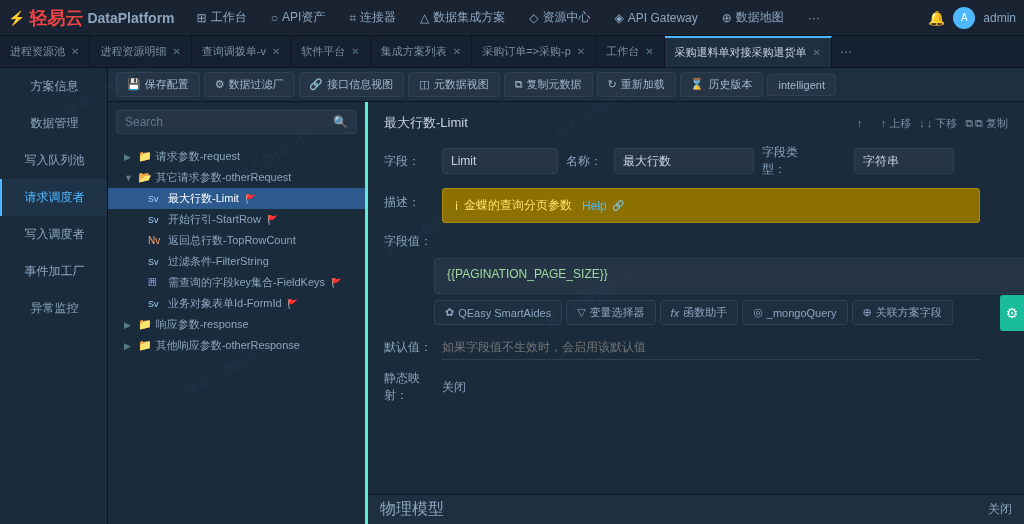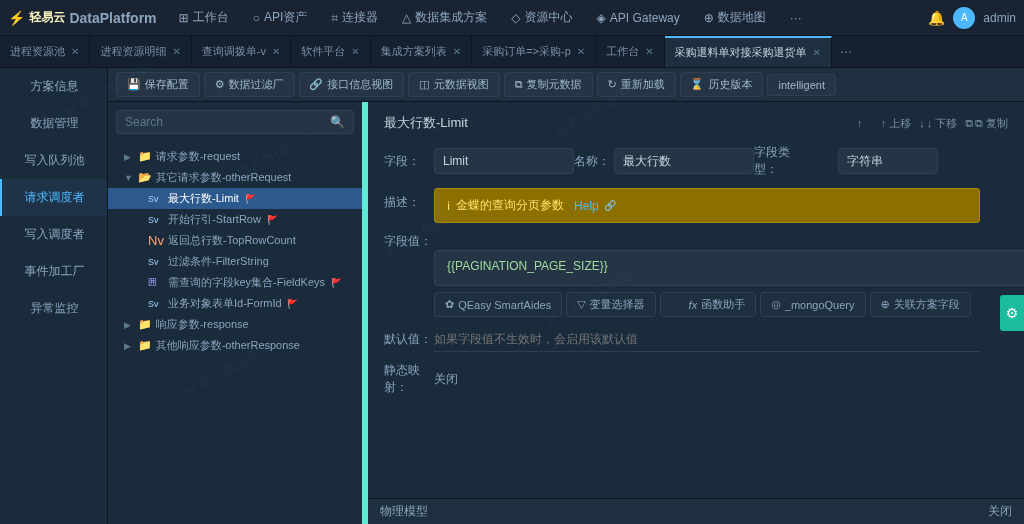--- a/index.html
+++ b/index.html
@@ -33,42 +33,42 @@
     .content-area { flex: 1; display: flex; flex-direction: column; background: #1a2b3c; overflow: hidden; }
 
     
     .toolbar { display: flex; align-items: center; background: #1e2f40; border-bottom: 1px solid #0d1520; padding: 4px 8px; gap: 4px; flex-shrink: 0; }
     .toolbar-btn { display: flex; align-items: center; gap: 4px; padding: 4px 10px; background: #253545; border: 1px solid #2d4055; color: #a0b8cc; border-radius: 3px; cursor: pointer; font-size: 11px; }
 
     
     .split-content { display: flex; flex: 1; overflow: hidden; }
 
     
-    .left-panel { width: 260px; display: flex; flex-direction: column; border-right: 6px solid #5eead4; flex-shrink: 0; }
+    .left-panel { width: 260px; display: flex; flex-direction: column; border-right: 3px solid #5eead4; flex-shrink: 0; }
     .search-bar { padding: 8px; background: #1a2b3c; }
     .search-input-wrap { display: flex; align-items: center; background: #253545; border: 1px solid #2d4055; border-radius: 3px; padding: 4px 8px; }
     .search-input-wrap input { background: transparent; border: none; outline: none; color: #c8d4e0; font-size: 12px; flex: 1; }
     .search-input-wrap input::placeholder { color: #5a7a8a; }
     .search-icon { color: #5a7a8a; font-size: 12px; }
     .tree-area { flex: 1; overflow-y: auto; padding: 4px 0; }
     .tree-item { display: flex; align-items: center; padding: 3px 8px; cursor: pointer; gap: 4px; font-size: 11px; color: #8ba5be; }
     .tree-item.selected-highlight { background: #2d5a8e; color: #fff; }
     .tree-indent-1 { padding-left: 16px; }
     .tree-indent-3 { padding-left: 40px; }
     .tree-arrow { font-size: 9px; color: #5a7a8a; width: 10px; }
     .tree-icon { font-size: 11px; }
     .flag-red { color: #e05555; font-size: 9px; margin-left: 2px; }
 
     
     .right-panel { flex: 1; overflow-y: auto; padding: 12px 16px; background: #1a2b3c; }
     .panel-title { font-size: 13px; color: #c8d4e0; margin-bottom: 12px; display: flex; align-items: center; justify-content: space-between; }
     .panel-title-actions { display: flex; gap: 8px; align-items: center; font-size: 11px; color: #7a90a3; }
     .action-btn { cursor: pointer; display: flex; align-items: center; gap: 2px; }
 
-    .form-row { display: flex; align-items: center; margin-bottom: 10px; }
+    .form-row { display: flex; align-items: center; margin-bottom: 10px; gap: 8px; }
     .form-label { color: #8ba5be; font-size: 12px; width: 50px; flex-shrink: 0; }
     .form-input-sm { width: 160px; background: #253545; border: 1px solid #2d4055; border-radius: 3px; padding: 5px 8px; color: #c8d4e0; font-size: 12px; }
     .form-select { background: #253545; border: 1px solid #2d4055; border-radius: 3px; padding: 5px 8px; color: #c8d4e0; font-size: 12px; appearance: none; cursor: pointer; }
 
     .desc-box { background: #8b7000; border: 1px solid #a88a00; border-radius: 3px; padding: 8px 12px; display: flex; align-items: center; gap: 6px; color: #ffe066; font-size: 12px; }
     .desc-label { color: #8ba5be; font-size: 12px; width: 50px; align-self: flex-start; padding-top: 6px; flex-shrink: 0; }
 
     .value-box { background: #253545; border: 1px solid #2d4055; border-radius: 3px; padding: 8px 12px; color: #a0d8a0; font-size: 12px; min-height: 36px; }
     .value-tools { display: flex; gap: 4px; margin-top: 6px; flex-wrap: wrap; }
     .tool-btn { background: #1e2f40; border: 1px solid #2d4055; border-radius: 3px; padding: 4px 10px; color: #8ba5be; font-size: 11px; cursor: pointer; display: flex; align-items: center; gap: 4px; }
@@ -99,21 +99,21 @@
     <span class="watermark-text" style="top:150px; left:220px;">轻易云数据中台</span>
     <span class="watermark-text" style="top:220px; left:380px;">轻易云数据中台</span>
     <span class="watermark-text" style="top:290px; left:540px;">轻易云数据中台</span>
     <span class="watermark-text" style="top:360px; left:180px;">轻易云数据中台</span>
     <span class="watermark-text" style="top:100px; left:550px;">轻易云数据中台</span>
   </div>
 
   <div class="top-nav">
     <div class="top-nav-logo">
       <span style="color:#4db8ff; font-size:14px;">⚡</span>
-      <span style="color:#fef9c3; font-weight:bold; font-size:12px;">轻易云</span>
+      <span style="color:#ef4444; font-weight:bold; font-size:18px;">轻易云</span>
       <span>DataPlatform</span>
     </div>
     <div class="nav-item">
       <span>⊞</span>
       <span>工作台</span>
     </div>
     <div class="nav-item">
       <span>○</span>
       <span>API资产</span>
     </div>
@@ -274,21 +274,21 @@
               <span class="flag-red">🚩</span>
             </div>
 
             <div class="tree-item tree-indent-3">
               <span style="font-size:9px; color:#a0d0ff; width:16px; flex-shrink:0;">Sv</span>
               <span>开始行引-StartRow</span>
               <span class="flag-red">🚩</span>
             </div>
 
             <div class="tree-item tree-indent-3">
-              <span style="font-size:13px; color:#ffa06a; width:16px; flex-shrink:0;">Nv</span>
+              <span style="font-size:10px; color:#ffa06a; width:16px; flex-shrink:0;">Nv</span>
               <span>返回总行数-TopRowCount</span>
             </div>
 
             <div class="tree-item tree-indent-3">
               <span style="font-size:9px; color:#a0d0ff; width:16px; flex-shrink:0;">Sv</span>
               <span>过滤条件-FilterString</span>
             </div>
 
             <div class="tree-item tree-indent-3">
               <span style="font-size:9px; color:#a0a0ff; width:16px; flex-shrink:0;">囲</span>
@@ -335,21 +335,21 @@
               </div>
               <div class="action-btn">
                 <span>⧉</span>
                 <span>⧉ 复制</span>
               </div>
             </div>
           </div>
 
           <div class="form-row">
             <span class="form-label">字段：</span>
-            <input type="text" class="form-input-sm" style="width: 140px;" value="Limit">
+            <input type="text" class="form-input-sm" style="width: 116px;" value="Limit">
             <span class="form-label" style="width:40px;">名称：</span>
             <input type="text" class="form-input-sm" style="width: 140px;" value="最大行数">
             <span class="form-label" style="width:56px;">字段类型：</span>
             <div class="type-select-wrap">
               <select class="form-select" style="width:100px;">
                 <option>字符串</option>
               </select>
             </div>
           </div>
 
@@ -374,21 +374,21 @@
               <div class="value-tools">
                 <button class="tool-btn">
                   <span>✿</span>
                   <span>QEasy SmartAides</span>
                 </button>
                 <button class="tool-btn">
                   <span>▽</span>
                   <span>变量选择器</span>
                 </button>
                 <button class="tool-btn">
-                  <span style="font-style:italic;margin-left:18px;">fx</span>
+                  <span style="font-style:italic;">fx</span>
                   <span>函数助手</span>
                 </button>
                 <button class="tool-btn">
                   <span>◎</span>
                   <span>_mongoQuery</span>
                 </button>
                 <button class="tool-btn">
                   <span>⊕</span>
                   <span>关联方案字段</span>
                 </button>
@@ -400,21 +400,21 @@
             <span class="form-label">默认值：</span>
             <input type="text" class="default-input" style="flex: 1 1 0%; margin-right: 28px;" placeholder="如果字段值不生效时，会启用该默认值">
           </div>
 
           <div class="form-row">
             <span class="form-label">静态映射：</span>
             <span class="static-value">关闭</span>
           </div>
 
           <div style="position:absolute; bottom:0; left:0; right:0; background:#1e2f40; border-top:1px solid #0d1520; display:flex; align-items:center; justify-content:space-between; padding:4px 12px;">
-            <span style="font-size:12px; color:#8ba5be;">物理模型</span>
+            <span style="font-size:16px; color:#8ba5be;">物理模型</span>
             <span style="font-size:12px; color:#8ba5be; cursor:pointer;">关闭</span>
           </div>
 
         </div>
       </div>
     </div>
   </div>
 </div>
 
 </body></html>

